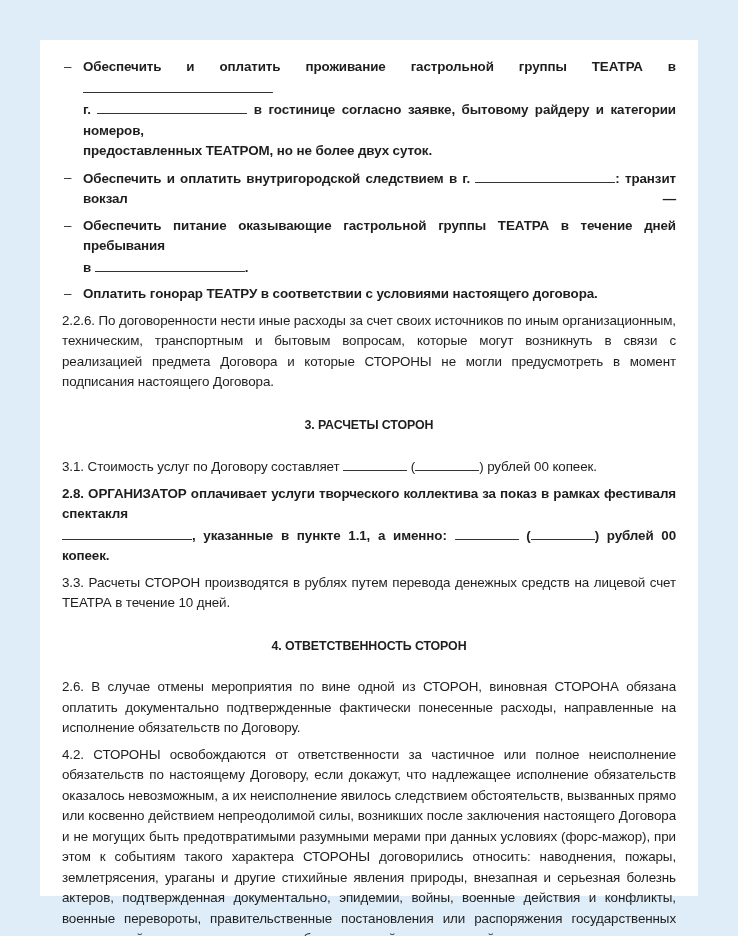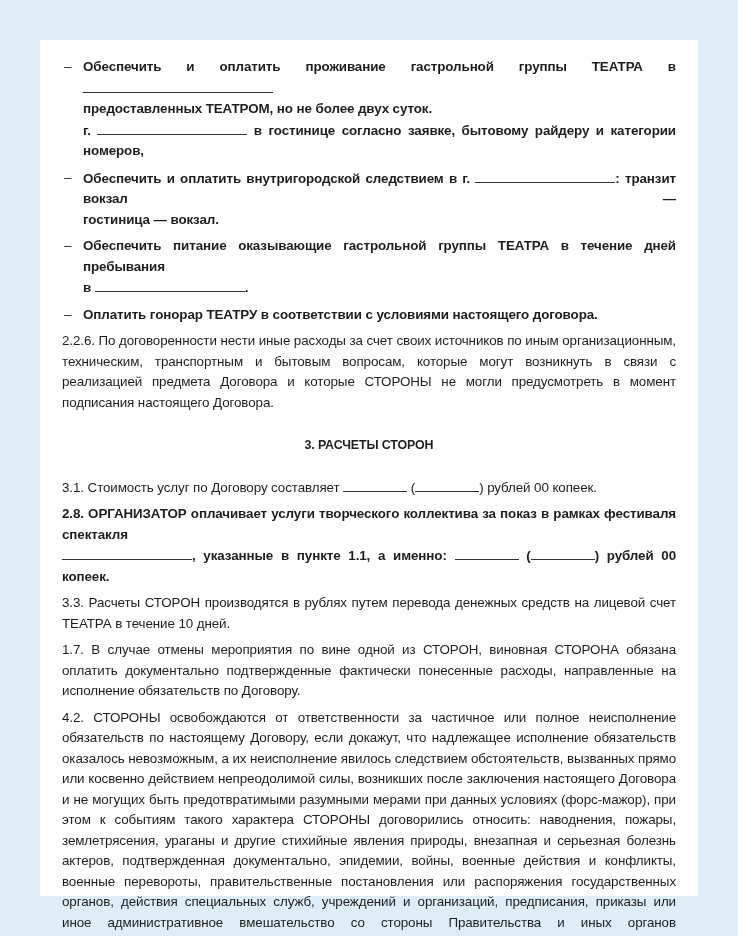--- a/index.html
+++ b/index.html
@@ -56,28 +56,27 @@
 </style>
 </head>
 <body>
 
 <div class="page">
   <div class="content">
 
     <div class="bullet">
       <span class="dash">–</span>
       <span class="line"><span>Обеспечить и оплатить проживание гастрольной группы ТЕАТРА в</span> <span class="blank w190"></span></span>
+      <span class="line"><span>г.</span> <span class="blank w150"></span> <span>в гостинице согласно заявке, бытовому райдеру и категории номеров,</span></span>
       <span class="line last">предоставленных ТЕАТРОМ, но не более двух суток.</span>
-      <span class="line"><span>г.</span> <span class="blank w150"></span> <span>в гостинице согласно заявке, бытовому райдеру и категории номеров,</span></span>
     </div>
 
     <div class="bullet">
       <span class="dash">–</span>
       <span class="line"><span>Обеспечить и оплатить внутригородской следствием в г.</span> <span class="blank w140"></span><span>: транзит вокзал —</span></span>
-      <span class="line last">гостиница — вокзал.</span>
     </div>
 
     <div class="bullet">
       <span class="dash">–</span>
       <span class="line">Обеспечить питание оказывающие гастрольной группы ТЕАТРА в течение дней пребывания</span>
       <span class="line last"><span>в</span> <span class="blank w150"></span><span>.</span></span>
     </div>
 
     <div class="bullet">
       <span class="dash">–</span>
@@ -94,18 +93,19 @@
       <span>(</span><span class="blank w65"></span><span>) рублей 00 копеек.</span>
     </div>
 
     <div class="para">
       <span class="line">2.8. ОРГАНИЗАТОР оплачивает услуги творческого коллектива за показ в рамках фестиваля спектакля</span>
       <span class="line"><span class="blank w130"></span><span>, указанные в пункте 1.1, а именно:</span> <span class="blank w65"></span> <span>(</span><span class="blank w65"></span><span>) рублей 00 копеек.</span></span>
     </div>
 
     <div class="para">3.3. Расчеты СТОРОН производятся в рублях путем перевода денежных средств на лицевой счет ТЕАТРА в течение 10 дней.</div>
 
+    <div class="heading">4. ОТВЕТСТВЕННОСТЬ СТОРОН</div>
 
-    <div class="para">1.7. В случае отмены мероприятия по вине одной из СТОРОН, виновная СТОРОНА обязана оплатить документально подтвержденные фактически понесенные расходы, направленные на исполнение обязательств по Договору.</div>
+    <div class="para">2.6. В случае отмены мероприятия по вине одной из СТОРОН, виновная СТОРОНА обязана оплатить документально подтвержденные фактически понесенные расходы, направленные на исполнение обязательств по Договору.</div>
     <div class="para">4.2. СТОРОНЫ освобождаются от ответственности за частичное или полное неисполнение обязательств по настоящему Договору, если докажут, что надлежащее исполнение обязательств оказалось невозможным, а их неисполнение явилось следствием обстоятельств, вызванных прямо или косвенно действием непреодолимой силы, возникших после заключения настоящего Договора и не могущих быть предотвратимыми разумными мерами при данных условиях (форс-мажор), при этом к событиям такого характера СТОРОНЫ договорились относить: наводнения, пожары, землетрясения, ураганы и другие стихийные явления природы, внезапная и серьезная болезнь актеров, подтвержденная документально, эпидемии, войны, военные действия и конфликты, военные перевороты, правительственные постановления или распоряжения государственных органов, действия специальных служб, учреждений и организаций, предписания, приказы или иное административное вмешательство со стороны Правительства и иных органов исполнительной власти, а равно какие-либо другие постановления, правительственные ограничения и распоряжения, оказывающие влияние на выполнение обязательств сторонами по настоящему Договору, забастовки, гражданские волнения, террористические акты, иные события непредсказуемого характера, и (или) находящиеся вне разумного контроля СТОРОН, предотвратить которые имеющимися в распоряжении СТОРОН силами и средствами не представлялось возможным.</div>
 
   </div>
 </div>
 
 </body></html>

